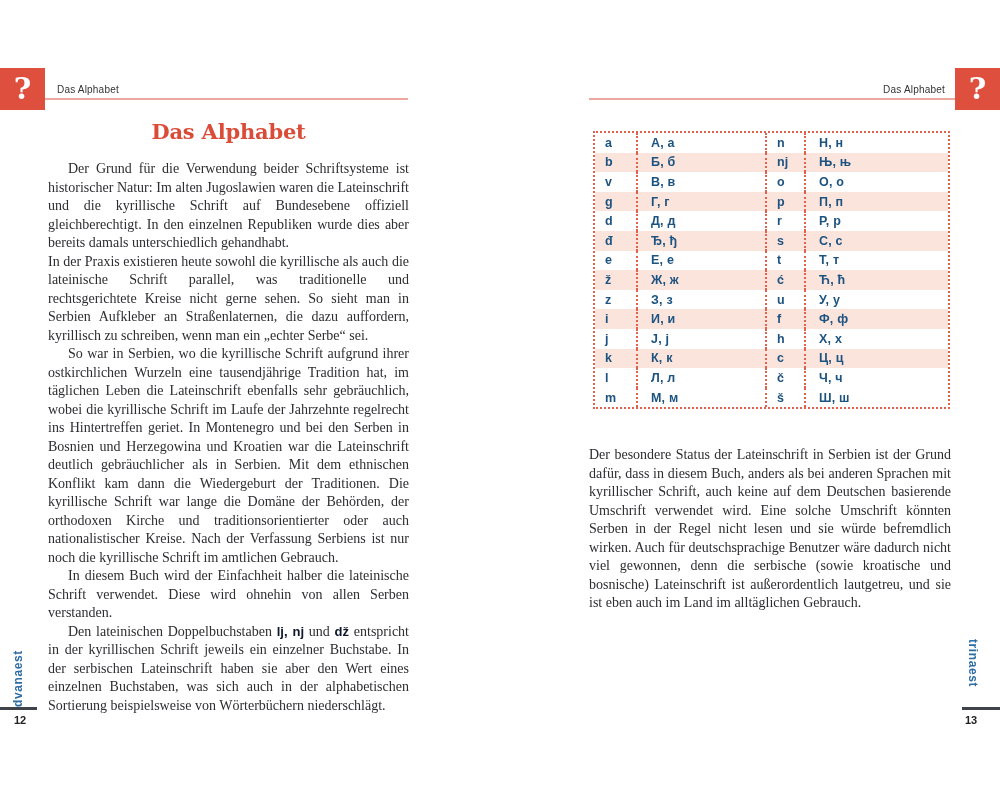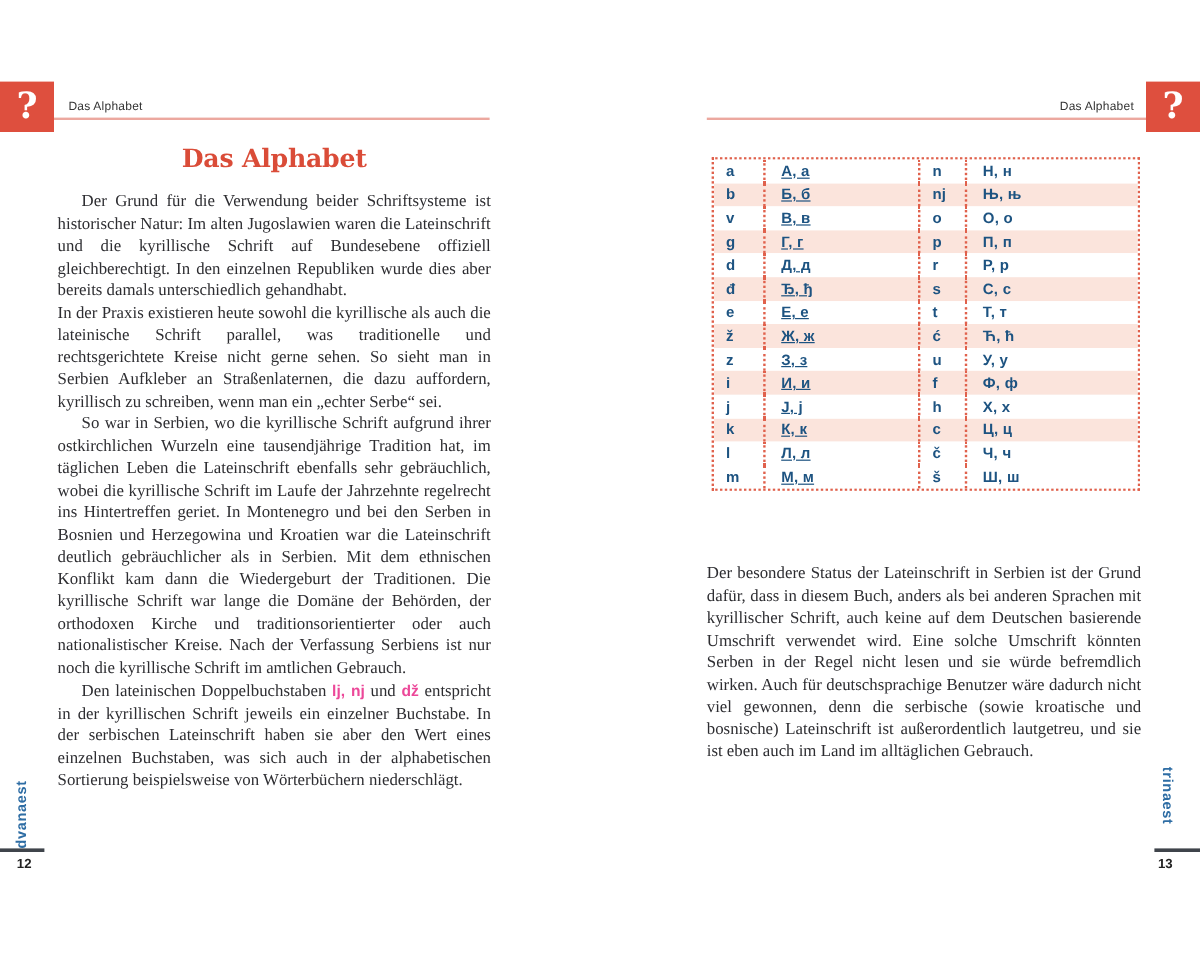--- a/index.html
+++ b/index.html
@@ -31,34 +31,34 @@
   .head-rule{position:absolute;top:98px;height:2px;background:var(--rule);}
   .head-rule-left{left:45px;width:363px;}
   .head-rule-right{left:589px;width:366px;}
 
   .chapter-title{position:absolute;left:48px;top:119px;width:361px;text-align:center;
     font-family:"DejaVu Serif",serif;font-weight:bold;font-size:21px;
     color:#DA4C38;letter-spacing:-0.2px;}
 
   .body-block{position:absolute;font-size:14px;line-height:18.5px;text-align:justify;}
   .body-left{left:48px;top:160px;width:361px;}
-  .body-right{left:589px;top:470px;width:362px;}
+  .body-right{left:589px;top:446px;width:362px;}
   .body-para.indent{text-indent:20px;}
   .latin-digraph{font-family:"Liberation Sans",sans-serif;font-weight:bold;
-    font-size:13px;color:#ec4899;}
+    font-size:13px;color:#0f172a;}
 
   .alpha-table{position:absolute;left:593px;top:131px;width:357px;
     border:2px dotted var(--dot);
     font-family:"Liberation Sans",sans-serif;font-weight:bold;
     font-size:12.5px;color:var(--tblue);letter-spacing:.2px;}
   .alpha-row{display:flex;height:19.6px;background:#fff;}
   .alpha-row.alt{background:var(--pink);}
   .alpha-cell{display:flex;align-items:center;height:100%;}
   .alpha-cell.c0{width:43px;padding-left:10px;border-right:2px dotted var(--dot);}
-  .alpha-cell.c1{width:129px;padding-left:13px;border-right:2px dotted var(--dot);text-decoration:underline;}
+  .alpha-cell.c1{width:129px;padding-left:13px;border-right:2px dotted var(--dot);}
   .alpha-cell.c2{width:39px;padding-left:10px;border-right:2px dotted var(--dot);}
   .alpha-cell.c3{flex:1;padding-left:13px;text-align:center;}
 
   .side-word{position:absolute;font-family:"Liberation Sans",sans-serif;
     font-weight:bold;font-size:12px;color:var(--sblue);letter-spacing:.6px;
     writing-mode:vertical-rl;}
   .side-word-left{left:11px;top:637px;height:70px;transform:rotate(180deg);}
   .side-word-right{left:966px;top:639px;height:70px;}
 
   .footer-line{position:absolute;top:707px;height:3px;background:var(--fline);}
@@ -77,20 +77,21 @@
   <div class="corner-box corner-left">
     <span>?</span>
   </div>
   <div class="running-head running-head-left">Das Alphabet</div>
   <div class="head-rule head-rule-left"></div>
   <h1 class="chapter-title">Das Alphabet</h1>
   <div class="body-block body-left" id="left-paragraphs">
       <p class="body-para indent">Der Grund für die Verwendung beider Schriftsysteme ist historischer Natur: Im alten Jugoslawien waren die Lateinschrift und die kyrillische Schrift auf Bundesebene offiziell gleichberechtigt. In den einzelnen Republiken wurde dies aber bereits damals unterschiedlich gehandhabt.</p>
       <p class="body-para">In der Praxis existieren heute sowohl die kyrillische als auch die lateinische Schrift parallel, was traditionelle und rechtsgerichtete Kreise nicht gerne sehen. So sieht man in Serbien Aufkleber an Straßenlaternen, die dazu auffordern, kyrillisch zu schreiben, wenn man ein „echter Serbe“ sei.</p>
       <p class="body-para indent">So war in Serbien, wo die kyrillische Schrift aufgrund ihrer ostkirchlichen Wurzeln eine tausendjährige Tradition hat, im täglichen Leben die Lateinschrift ebenfalls sehr gebräuchlich, wobei die kyrillische Schrift im Laufe der Jahrzehnte regelrecht ins Hintertreffen geriet. In Montenegro und bei den Serben in Bosnien und Herzegowina und Kroatien war die Lateinschrift deutlich gebräuchlicher als in Serbien. Mit dem ethnischen Konflikt kam dann die Wiedergeburt der Traditionen. Die kyrillische Schrift war lange die Domäne der Behörden, der orthodoxen Kirche und traditionsorientierter oder auch nationalistischer Kreise. Nach der Verfassung Serbiens ist nur noch die kyrillische Schrift im amtlichen Gebrauch.</p>
+      <p class="body-para indent">In diesem Buch wird der Einfachheit halber die lateinische Schrift verwendet. Diese wird ohnehin von allen Serben verstanden.</p>
       <p class="body-para indent">Den lateinischen Doppelbuchstaben <span class="latin-digraph">lj, nj</span> und <span class="latin-digraph">dž</span> entspricht in der kyrillischen Schrift jeweils ein einzelner Buchstabe. In der serbischen Lateinschrift haben sie aber den Wert eines einzelnen Buchstaben, was sich auch in der alphabetischen Sortierung beispielsweise von Wörterbüchern niederschlägt.</p>
     </div>
   <div class="side-word side-word-left">dvanaest</div>
   <div class="footer-line footer-line-left"></div>
   <div class="page-number page-number-left">12</div>
 </section>
 
 <section>
   <div class="running-head running-head-right">Das Alphabet</div>
   <div class="head-rule head-rule-right"></div>

